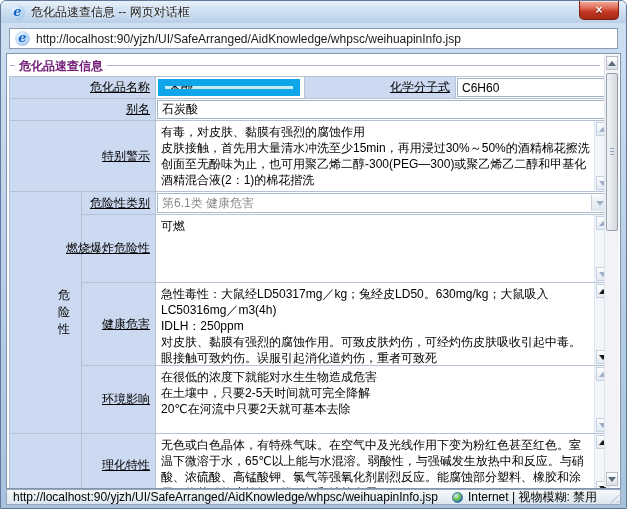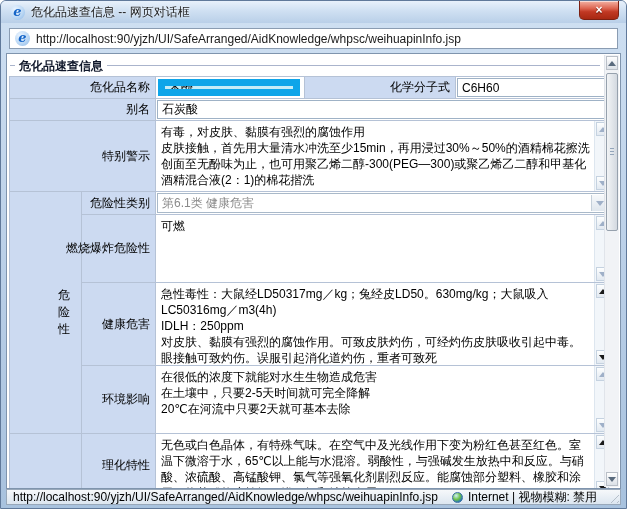--- a/index.html
+++ b/index.html
@@ -31,29 +31,29 @@
   #url-box { position:absolute; left:3px; right:3px; top:5px; height:21px;
     background:#fff; border:1px solid #8a9cb2; display:flex; align-items:center; padding:0 5px; }
   #url-text { margin-left:6px; white-space:nowrap; overflow:hidden; color:#1a1a1a; }
   #url-text b { font-weight:normal; }
   
   #content { position:absolute; left:5px; right:5px; top:52px; bottom:19px;
     background:#fff; border:1px solid #7f94ad; overflow:hidden; }
   #legend-line { position:absolute; left:3px; right:20px; top:11px; height:0;
     border-top:1px solid #aab4cc; }
   #legend { position:absolute; left:8px; top:4px; background:#fff; padding:0 4px;
-    color:#0f172a; font-weight:bold; }
+    color:#701a75; font-weight:bold; }
   
   #grid { position:absolute; left:2px; top:22px; width:601px;
     display:grid;
     grid-template-columns:71px 73px 148px 150px 154px;
     grid-template-rows:21px 21px 70px 22px 67px 82px 67px 62px;
     gap:1px; background:#b5c2d6; border:1px solid #b5c2d6; }
   .lbl { background:#ccdaf1; display:flex; align-items:center; justify-content:flex-end;
-    padding-right:5px; white-space:nowrap; }
+    padding-right:5px; white-space:nowrap;text-decoration:underline; }
   .lbl-center { background:#ccdaf1; display:flex; align-items:center; justify-content:center;padding-left:48px; }
   .cell { background:#fff; position:relative; overflow:hidden; }
   .field { position:absolute; inset:1px; border:1px solid #9fb2c6; background:#fff;
     font:12px "Liberation Sans","DejaVu Sans",sans-serif; padding:0 4px; width:calc(100% - 2px); }
   .field.cyan { inset:2px 4px 2px 2px; width:calc(100% - 6px); border:7px solid #0ea5e9; background:#c5ecf7; }
   .ta { position:absolute; inset:0; padding:3px 20px 2px 5px; white-space:pre-wrap;
     line-height:16px; overflow:hidden; }
   
   .vsb { position:absolute; top:0; right:0; bottom:0; width:16px; background:#f2f6fa;
     border-left:1px solid #dde6ef; }

